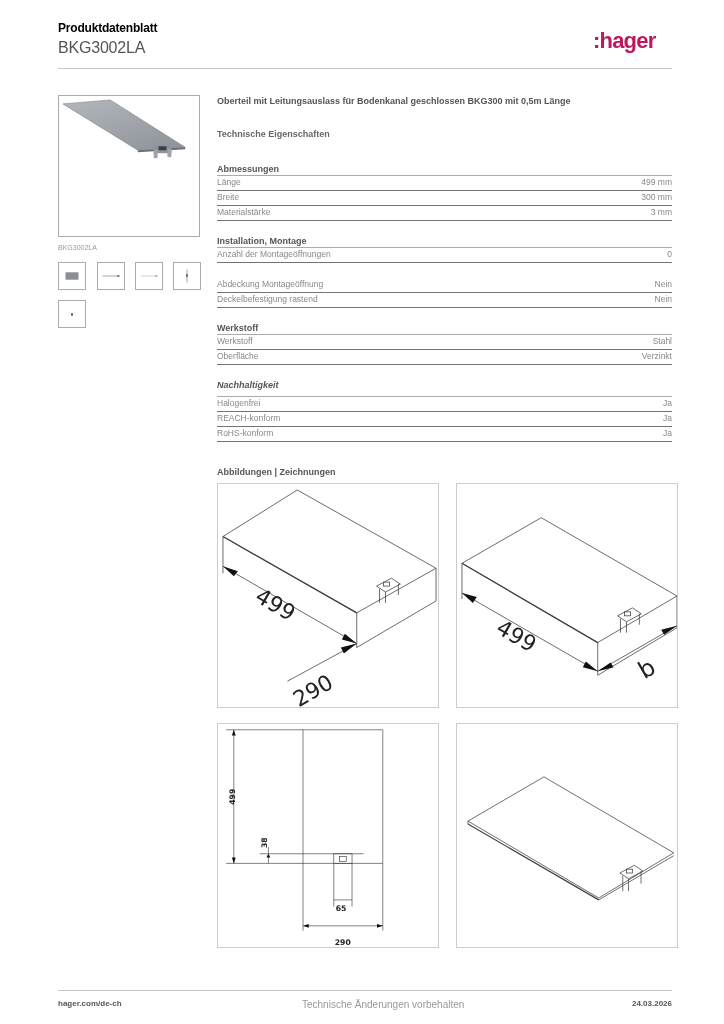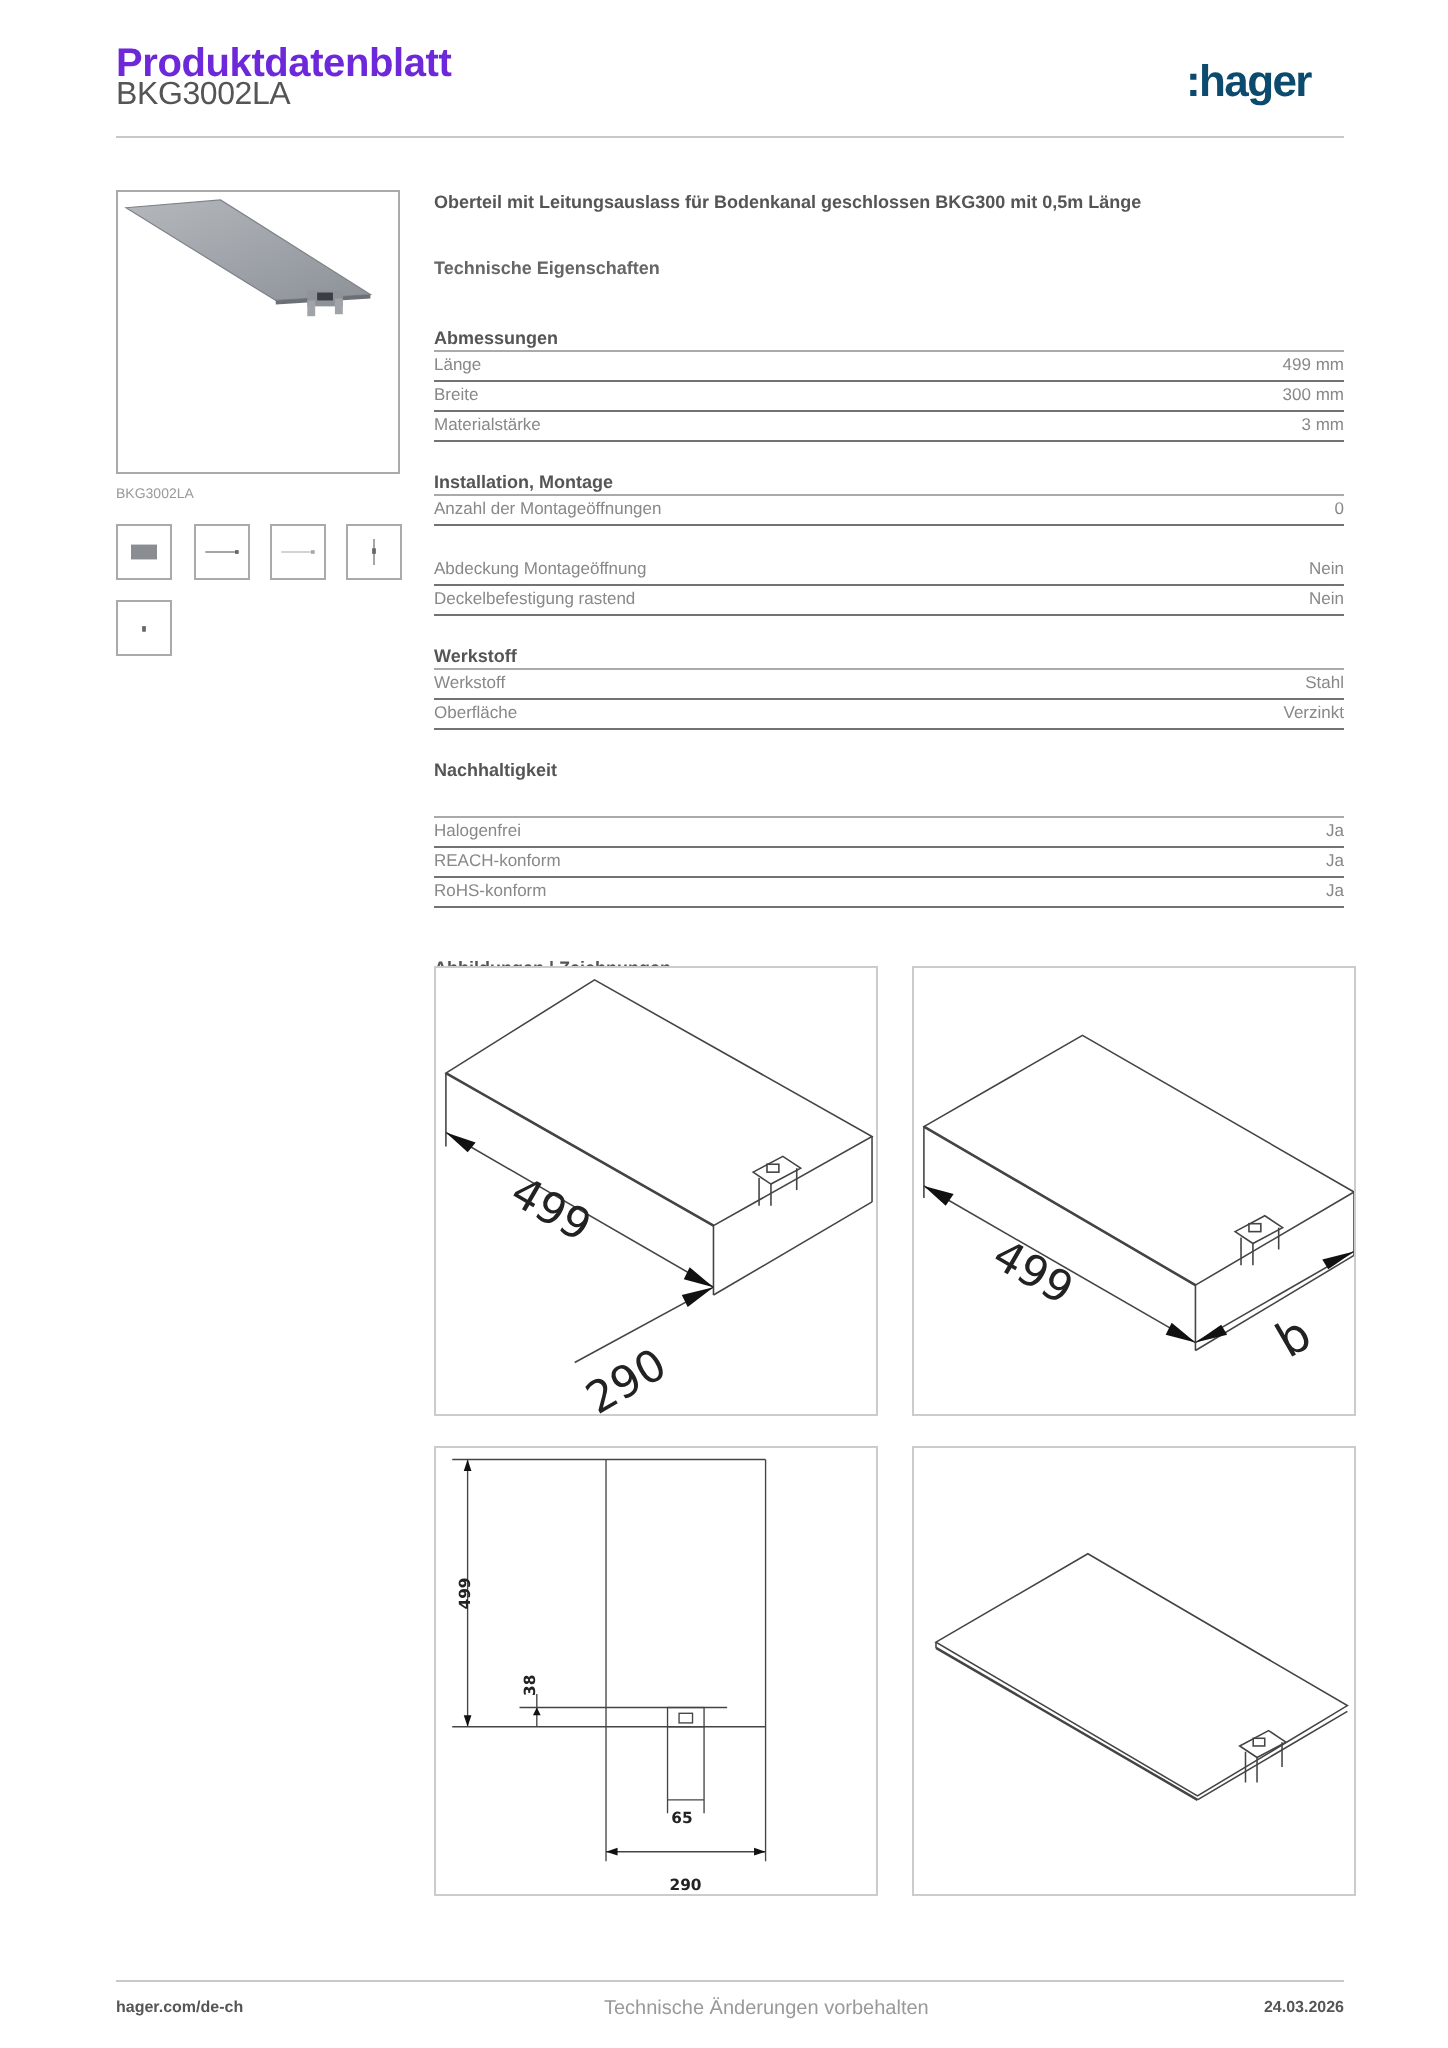--- a/index.html
+++ b/index.html
@@ -2,29 +2,29 @@
 <html><head>
 <meta charset="utf-8">
 <style>
   html, body { margin: 0; padding: 0; background: #ffffff; }
   body {
     width: 724px; height: 1024px; position: relative; overflow: hidden;
     font-family: "Liberation Sans", sans-serif; color: #333;
   }
   .header-title {
     position: absolute; left: 58px; top: 21px;
-    font-size: 20px; font-weight: bold; color: #6d28d9; letter-spacing: -0.2px;
+    font-size: 12px; font-weight: bold; color: #000000; letter-spacing: -0.2px;
   }
   .header-sub {
     position: absolute; left: 58px; top: 39px;
     font-size: 16px; color: #555; letter-spacing: -0.2px;
   }
   .logo {
     position: absolute; left: 593px; top: 28px;
-    font-size: 22px; font-weight: bold; color: #0c4a6e; letter-spacing: -0.8px;
+    font-size: 22px; font-weight: bold; color: #be185d; letter-spacing: -0.8px;
   }
   .header-rule {
     position: absolute; left: 58px; top: 68px; width: 614px; height: 1px; background: #c8c8c8;
   }
 
   
   .main-image {
     position: absolute; left: 58px; top: 95px; width: 142px; height: 142px;
     border: 1px solid #aaa; box-sizing: border-box; background: #fff;
   }
@@ -168,21 +168,21 @@
         <span>Werkstoff</span>
         <span>Stahl</span>
       </div>
     <div class="row">
         <span>Oberfläche</span>
         <span>Verzinkt</span>
       </div>
   </div>
 
   <div class="section">
-    <div class="section-title" style="padding-bottom:18px;">Nachhaltigkeit</div>
+    <div class="section-title" style="padding-bottom:6px;font-style:italic;">Nachhaltigkeit</div>
     <div class="row">
         <span>Halogenfrei</span>
         <span>Ja</span>
       </div>
     <div class="row">
         <span>REACH-konform</span>
         <span>Ja</span>
       </div>
     <div class="row">
         <span>RoHS-konform</span>

